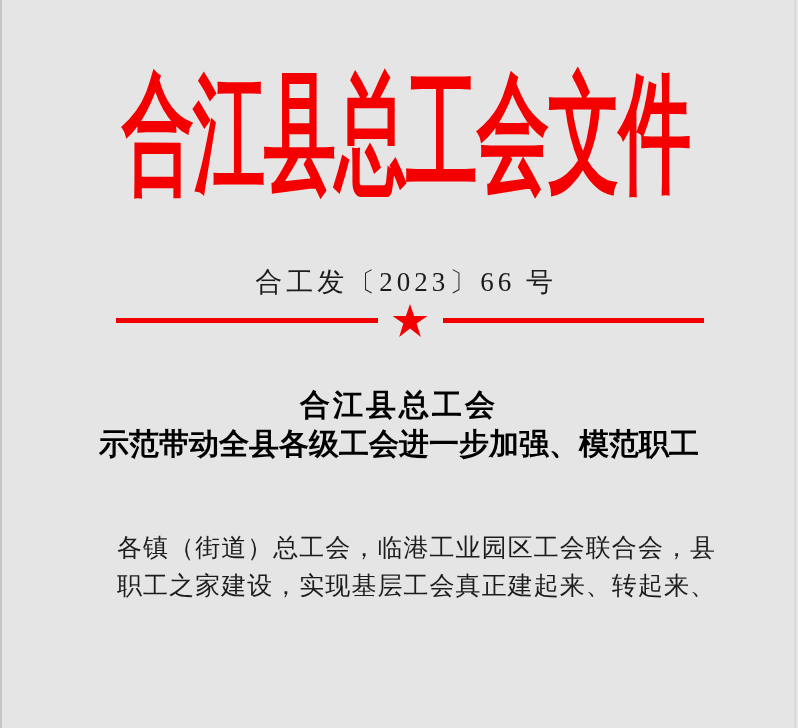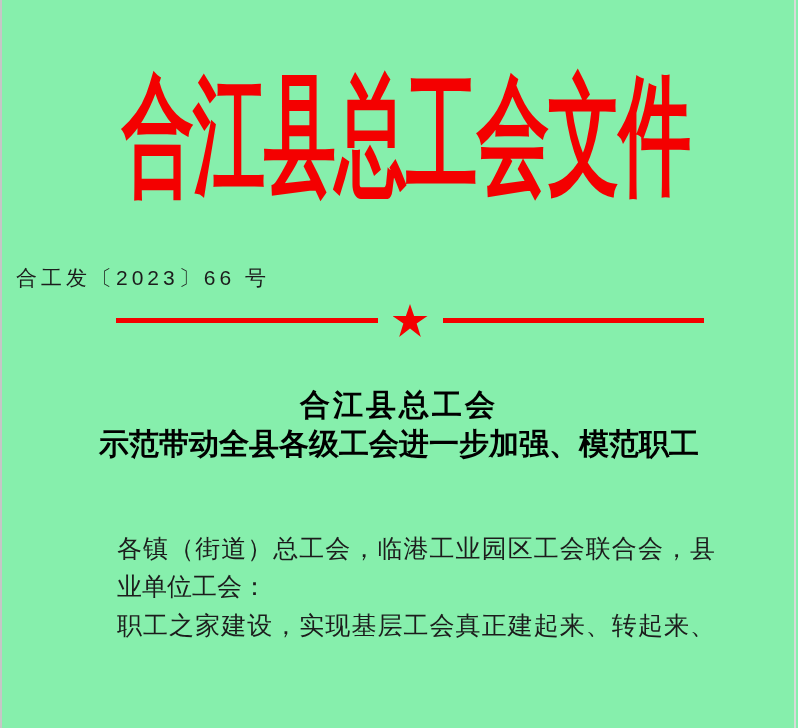--- a/index.html
+++ b/index.html
@@ -6,23 +6,23 @@
     --accent: #f40000;
     --body-ink: #1c1c1c;
     --title-ink: #000000;
   }
   * { margin: 0; padding: 0; box-sizing: border-box; }
   html, body { background: #ffffff; }
   .page {
     position: relative;
     width: 798px;
     height: 728px;
-    background: #86efac;
+    background: #e5e5e5;
     overflow: hidden;
-    font-family: Liberation Sans, sans-serif;
+    font-family: Liberation Serif, serif;
   }
   .edge {
     position: absolute;
     top: 0;
     width: 2px;
     height: 100%;
   }
   .edge-left  { left: 0;    background: #c6c6c6; }
   .edge-right { left: 794px; background: #d9d9d9; }
 
@@ -43,21 +43,22 @@
     transform-origin: 50% 50%;
     white-space: nowrap;
   }
 
   
   .doc-number {
     position: absolute;
     top: 264px;
     left: 16px;
     width: 780px;
-    font-size: 21px;
+    text-align: center;
+    font-size: 27px;
     letter-spacing: 4px;
     color: var(--body-ink);
     white-space: nowrap;
   }
 
   
   .divider {
     position: absolute;
     top: 304px;
     left: 116px;
@@ -132,16 +133,15 @@
     <div class="seg"></div>
   </div>
 
   <div class="doc-title">
     <div class="t1">合江县总工会</div>
     <div class="t2">示范带动全县各级工会进一步加强、模范职工</div>
   </div>
 
   <div class="body-text">
     <div class="line jline">各镇（街道）总工会，临港工业园区工会联合会，县属机关企事</div>
-    <div class="line">业单位工会：</div>
     <div class="line jline">职工之家建设，实现基层工会真正建起来、转起来、活起来。近</div>
   </div>
 </div>
 
 </body></html>

